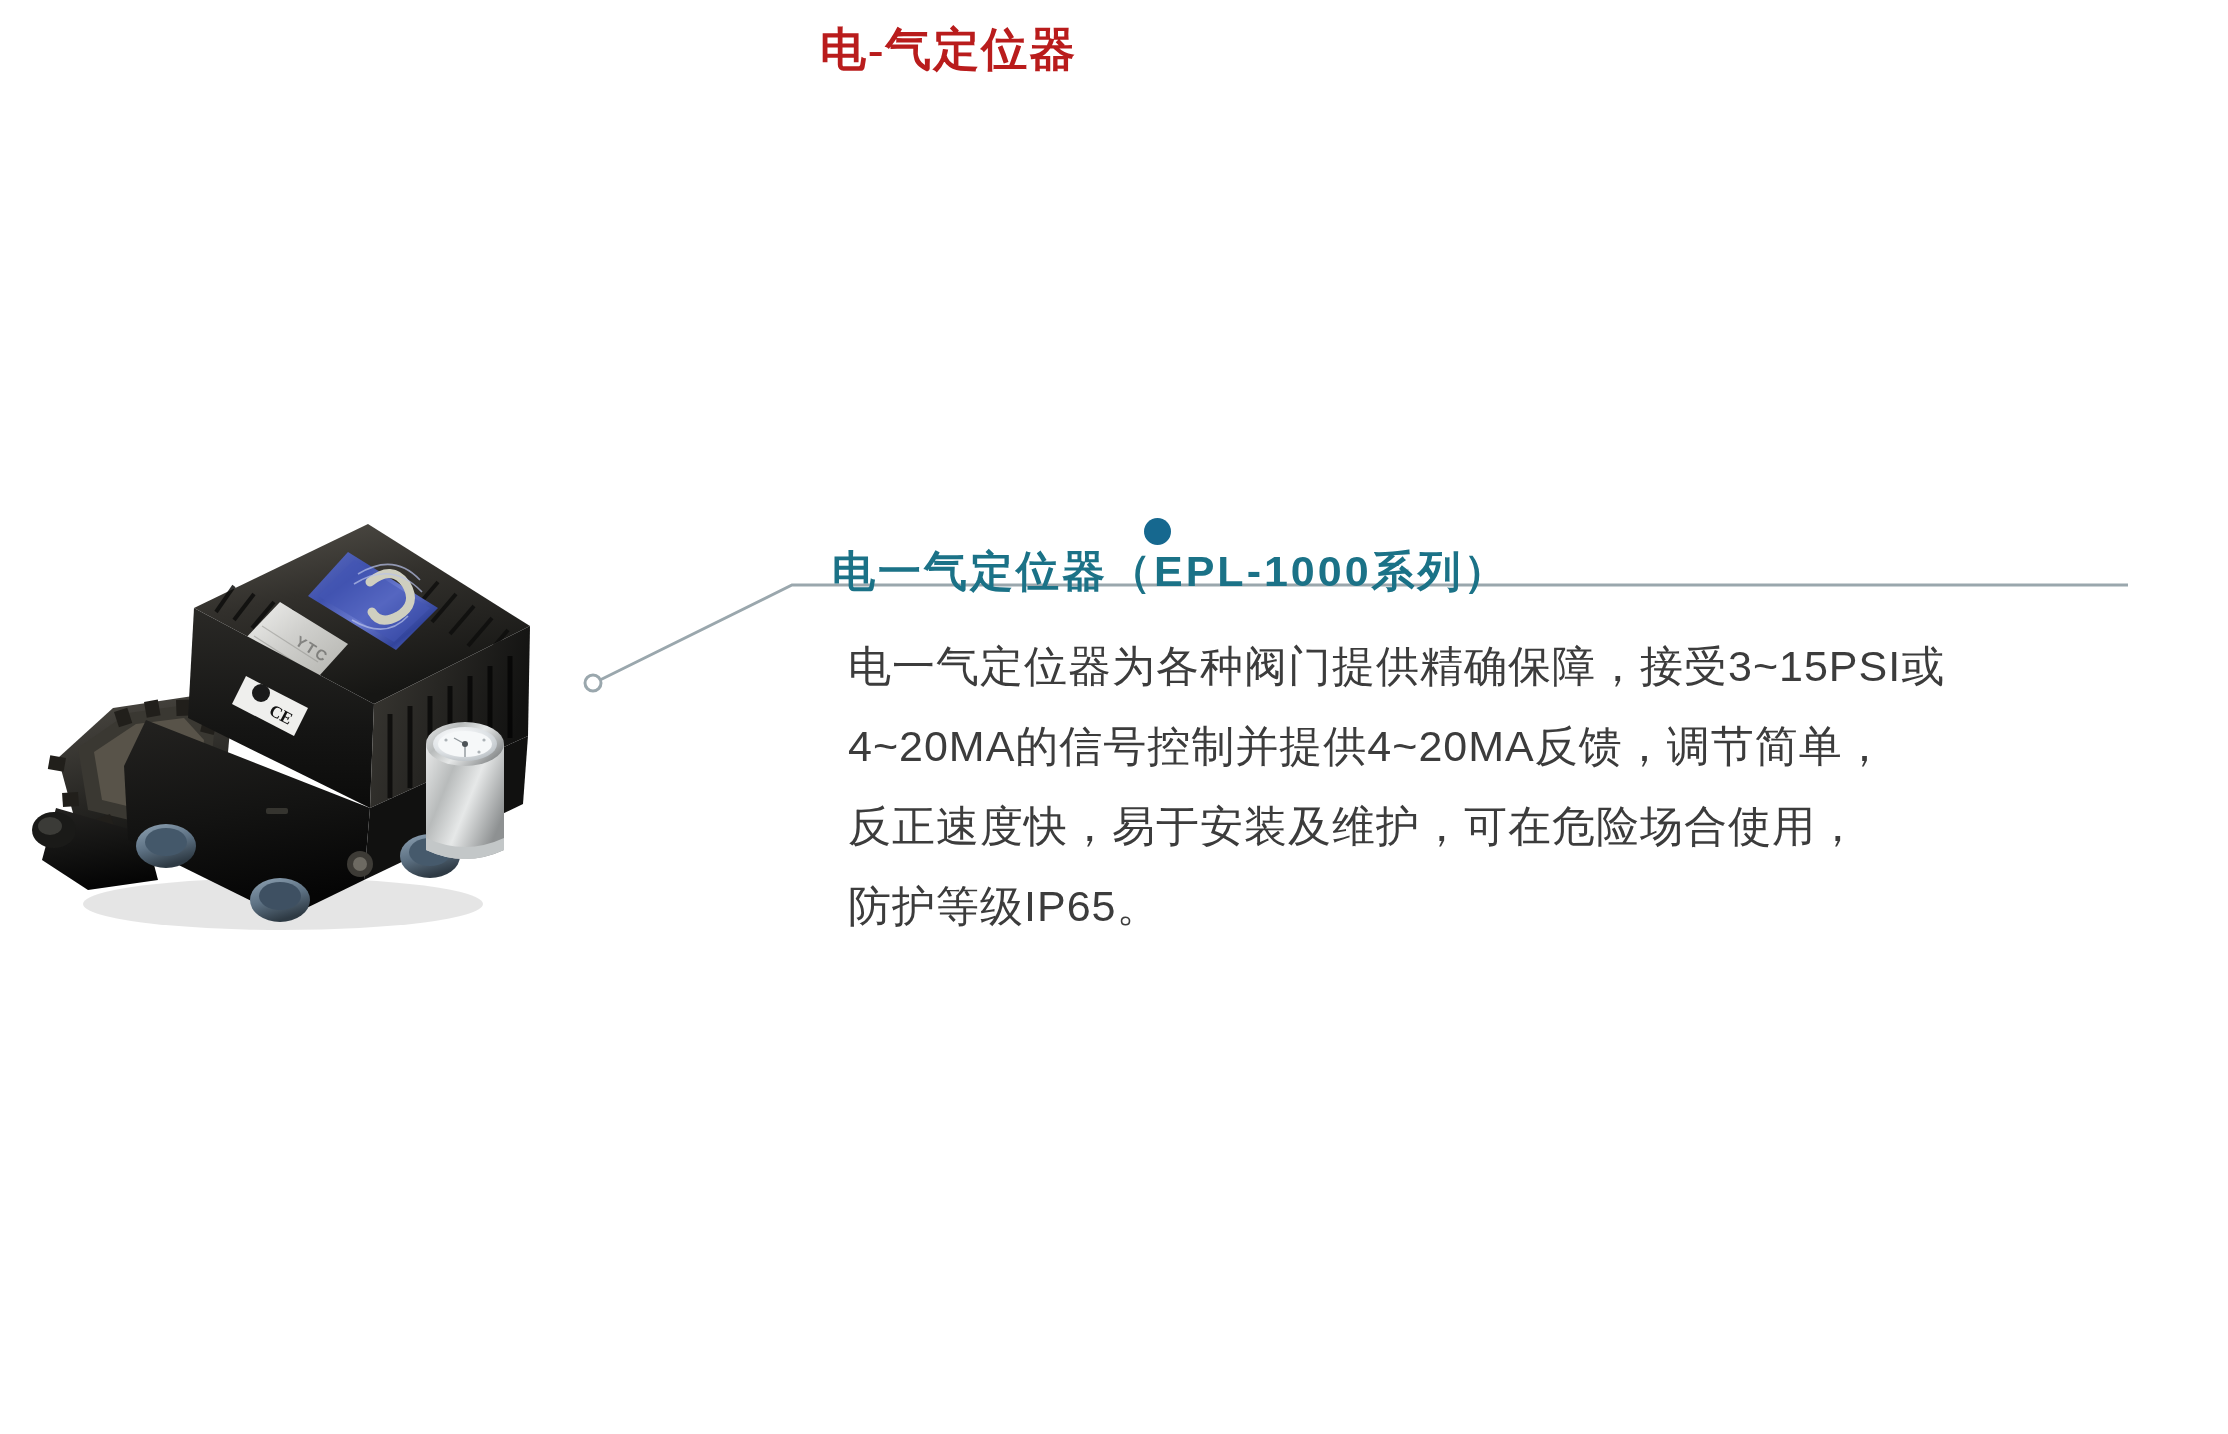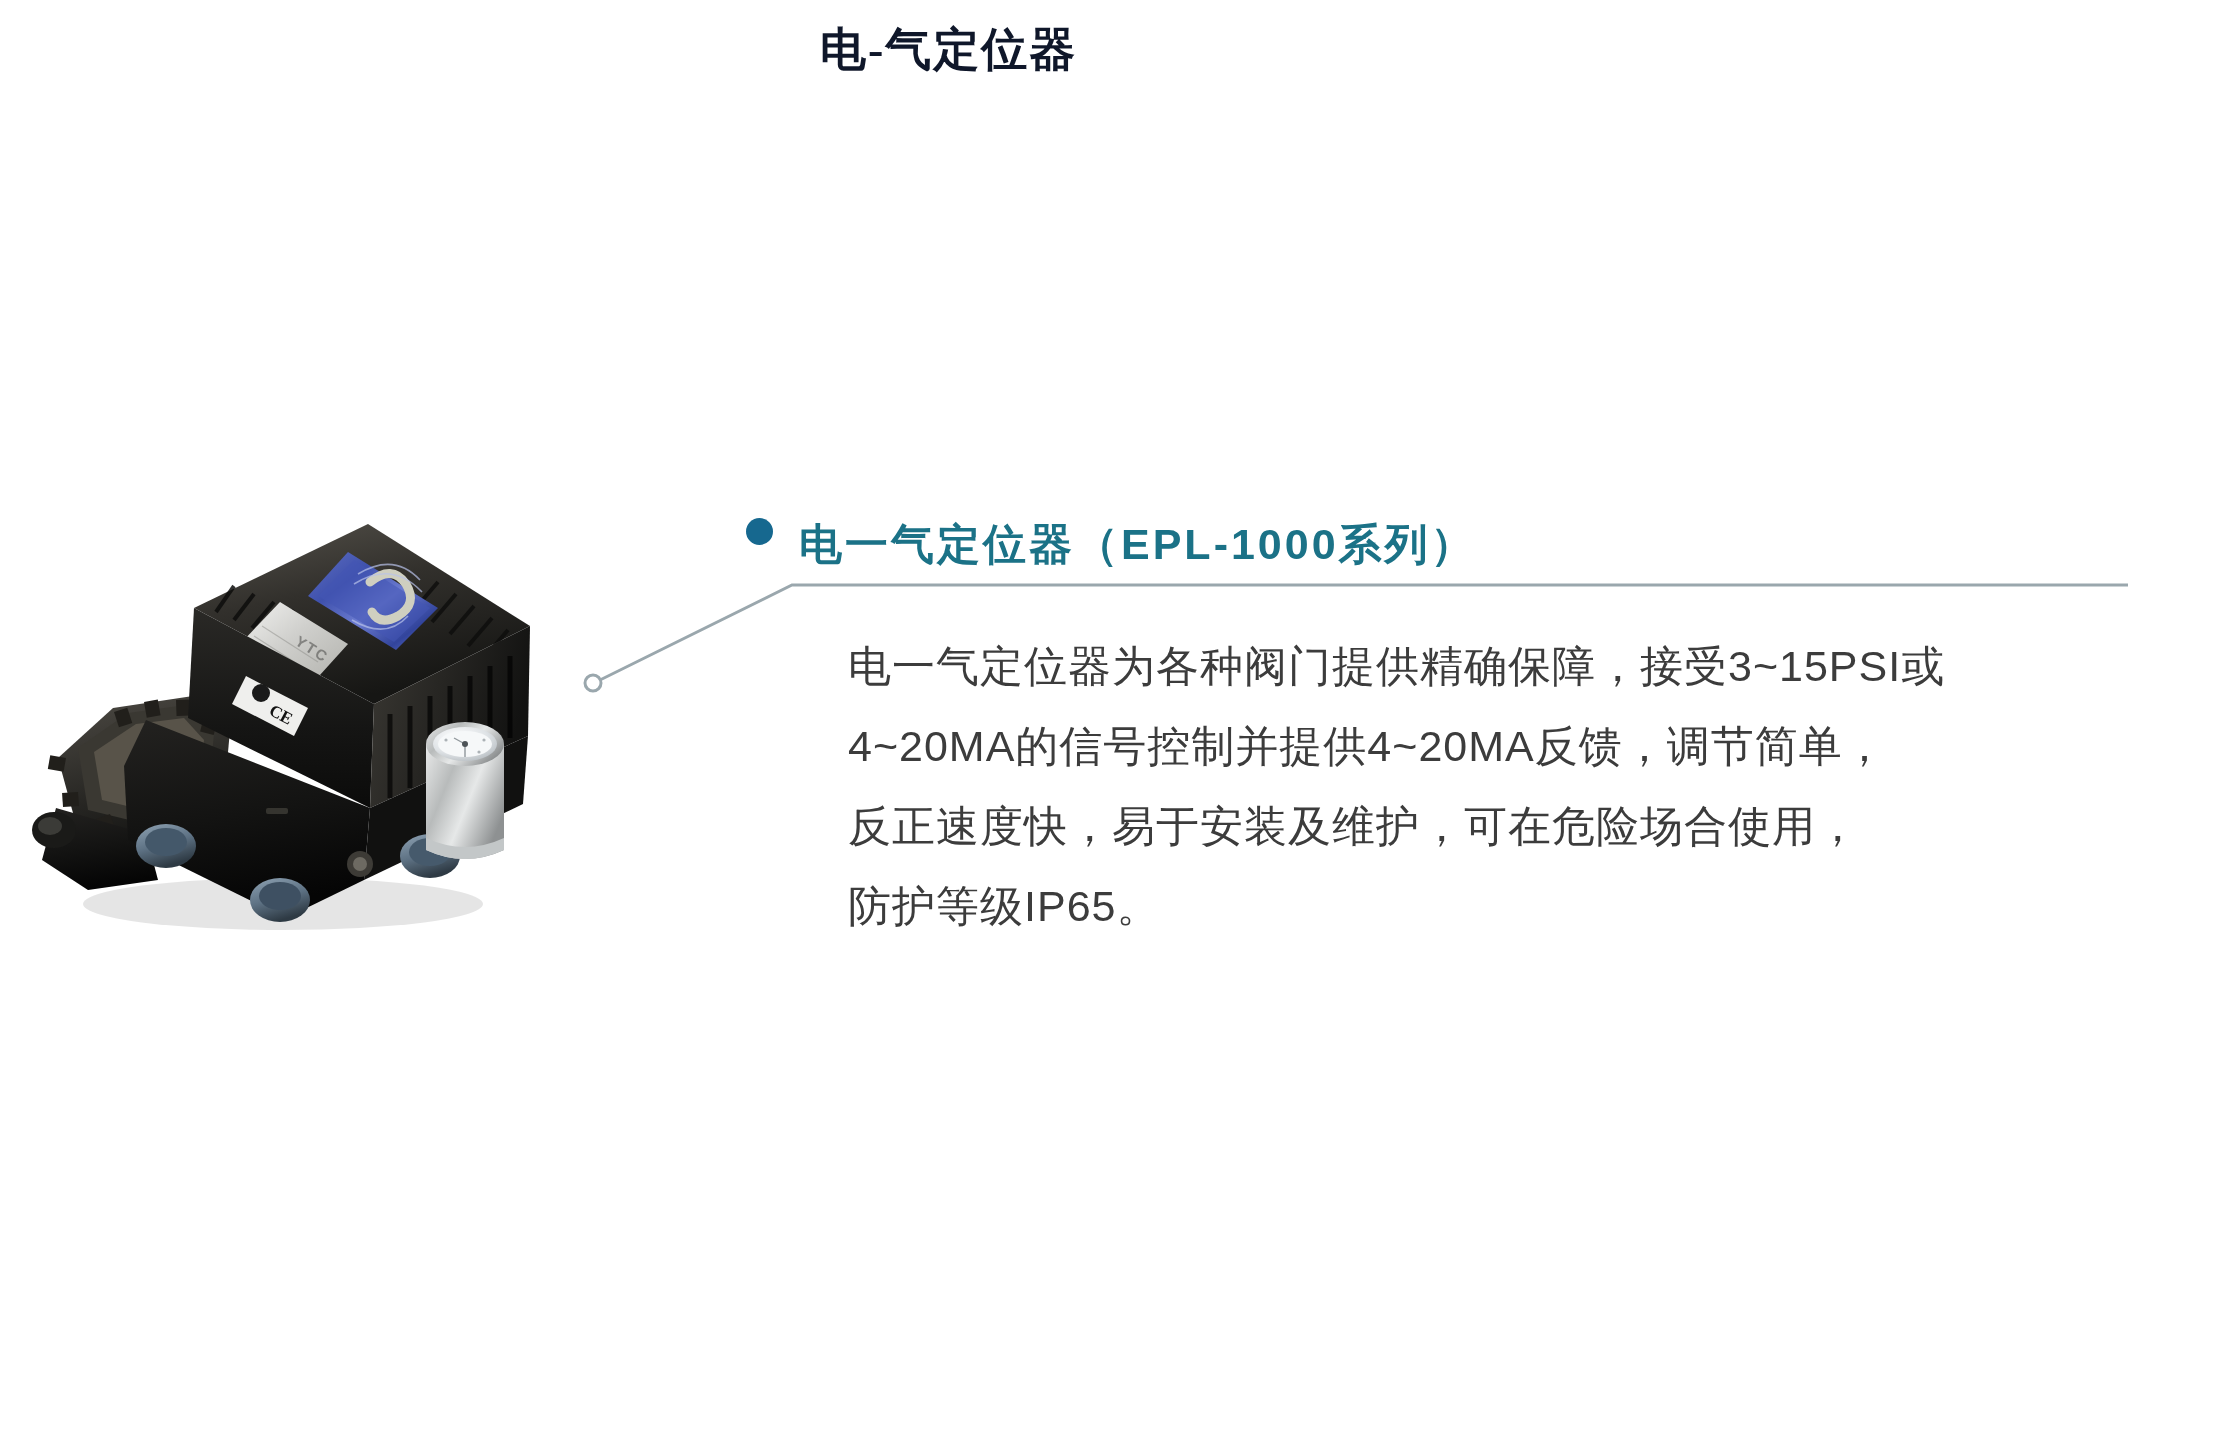--- a/index.html
+++ b/index.html
@@ -20,21 +20,21 @@
   
   #page-title {
     position: absolute;
     left: 820px;
     top: 22px;
     font-family: "Liberation Serif", "DejaVu Serif", serif;
     font-weight: bold;
     font-size: 46px;
     line-height: 56px;
     letter-spacing: 2px;
-    color: #0f172a;
+    color: #b91c1c;
     white-space: nowrap;
   }
 
   
   #product-photo {
     position: absolute;
     left: 18px;
     top: 508px;
     width: 560px;
     height: 450px;
@@ -48,24 +48,26 @@
     top: 500px;
     width: 1560px;
     height: 220px;
     pointer-events: none;
   }
   #callout-line svg { display: block; width: 100%; height: 100%; overflow: visible; }
 
   
   #callout-heading {
     position: absolute;
-    left: 746px;
+    left: 832px;
     top: 518px;
     display: flex;
+    align-items: center;
     white-space: nowrap;
+    flex-direction: column;
   }
   #heading-bullet {
     width: 27px;
     height: 27px;
     border-radius: 50%;
     background: #16688f;
     margin-right: 26px;
     flex: 0 0 auto;
   }
   #heading-text {

